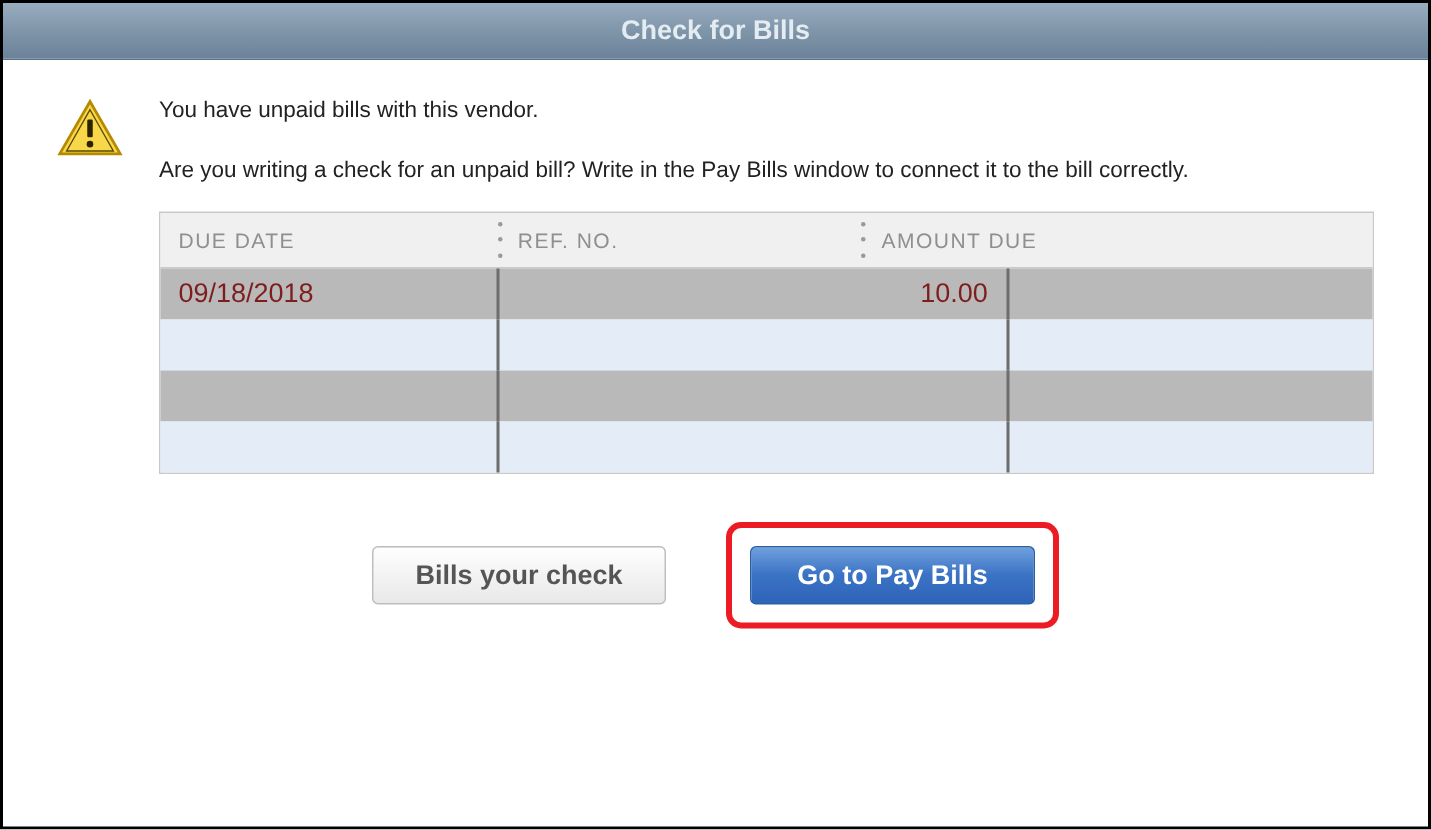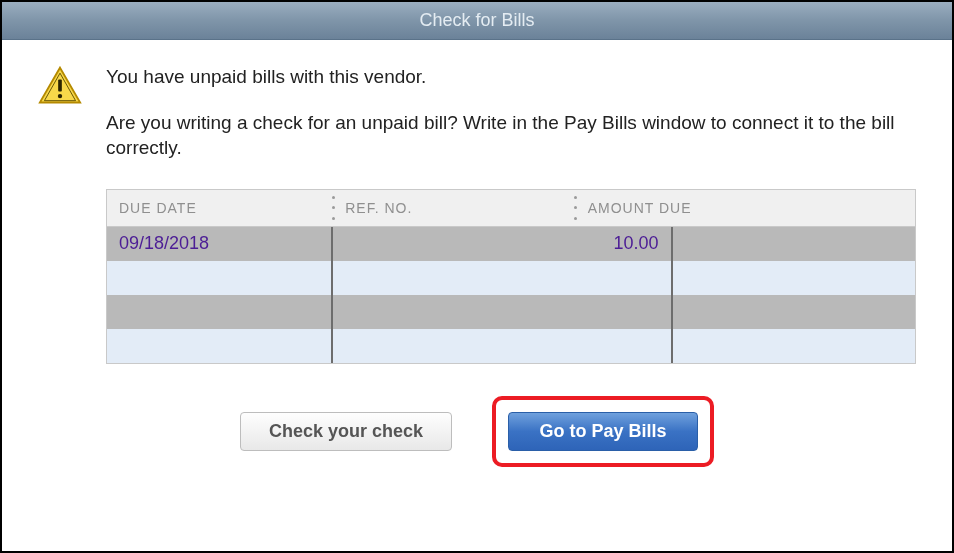--- a/index.html
+++ b/index.html
@@ -17,21 +17,21 @@
       background: #fff;
       display: flex;
       flex-direction: column;
     }
     .titlebar {
       background: linear-gradient(to bottom, #9aadbf 0%, #7f95a9 50%, #6b8299 100%);
       color: #e4ecf2;
       text-align: center;
       padding: 8px 0;
       font-size: 18px;
-      font-weight: 400;
+      font-weight: 700;
       border-bottom: 1px solid #5a7289;
     }
     .content {
       flex: 1;
       padding: 24px 36px 20px 36px;
       display: flex;
       flex-direction: column;
     }
     .message-row {
       display: flex;
@@ -39,28 +39,28 @@
       gap: 24px;
     }
     .warning-icon svg {
       width: 44px;
       height: 44px;
       flex-shrink: 0;
     }
     .message-text {
       flex: 1;
       color: #222;
-      font-size: 19px;
+      font-size: 15px;
       line-height: 1.35;
     }
     .message-text .line1 {
       margin-bottom: 20px;
     }
     .table-wrap {
-      margin-top: 28px;
+      margin-top: 16px;
       margin-left: 68px;
       border: 1px solid #c9c9c9;
     }
     .thead {
       display: flex;
       background: #f0f0f0;
       border-bottom: 1px solid #c9c9c9;
     }
     .th {
       color: #8f8f8f;
@@ -91,21 +91,21 @@
     }
     .tbody .tr {
       display: flex;
       height: 34px;
     }
     .tbody .tr:nth-child(odd) { background: #b9b9b9; }
     .tbody .tr:nth-child(even) { background: #e3ecf7; }
     .td {
       padding: 6px 12px;
       font-size: 18px;
-      color: #4c1d95;
+      color: #7f1d1d;
       border-right: 2px solid #6d6d6d;
       display: flex;
       align-items: center;
     }
     .td:last-child { border-right: none; }
     .td.col-due { width: 28%; }
     .td.col-amt { width: 42%; justify-content: flex-end; }
     .td.col-ref { width: 30%; }
     .button-row {
       display: flex;
@@ -204,20 +204,20 @@
         </div>
         <div class="tr">
           <div class="td col-due"></div>
           <div class="td col-amt"></div>
           <div class="td col-ref"></div>
         </div>
       </div>
     </div>
 
     <div class="button-row">
-      <button class="btn btn-secondary">Check your check</button>
+      <button class="btn btn-secondary">Bills your check</button>
       <span class="highlight-ring">
         <button class="btn btn-primary">Go to Pay Bills</button>
       </span>
     </div>
 
   </div>
 </div>
 
 </body></html>

